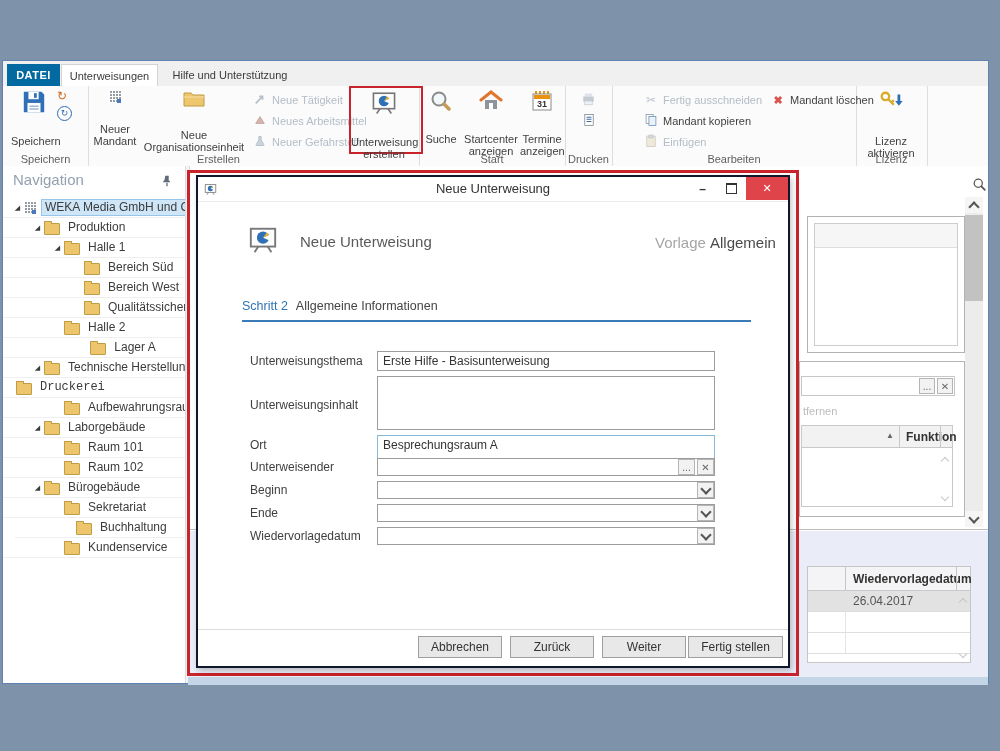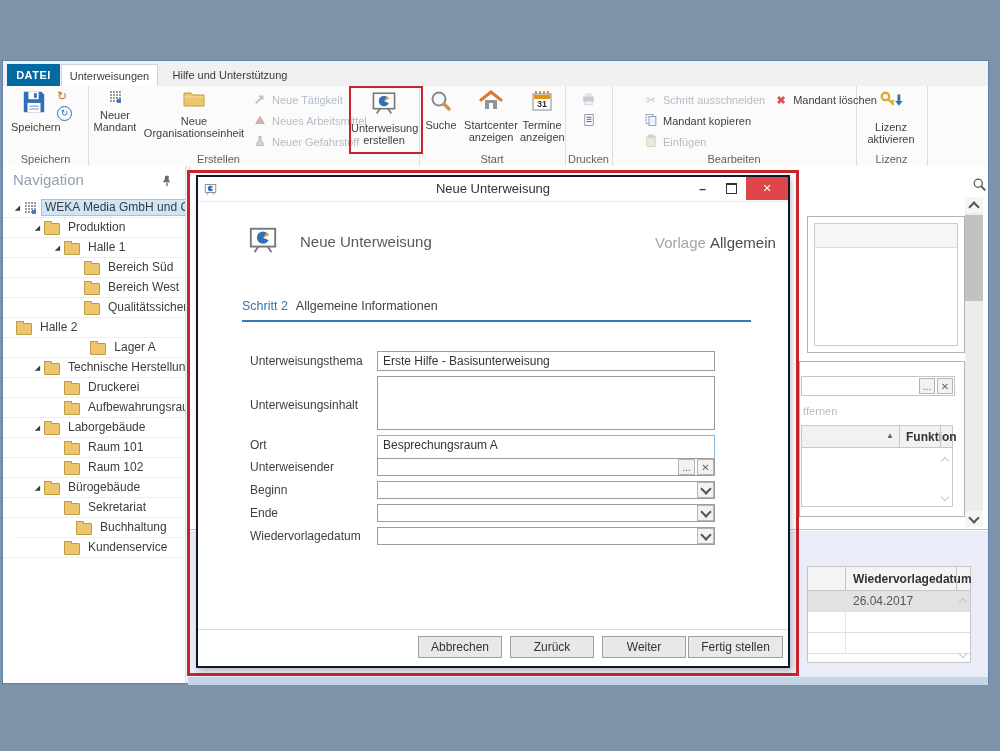--- a/index.html
+++ b/index.html
@@ -9,21 +9,21 @@
   .tabrow{position:absolute;left:0;top:0;right:0;height:25px;background:#f0f0f0;border-bottom:1px solid #d9d9d9}
   .tab{position:absolute;top:3px;height:22px;line-height:22px;text-align:center;font-size:11px;color:#3a3a3a;box-sizing:border-box}
   .tab-file{left:4px;width:53px;background:#0369a1;color:#fff;font-weight:bold;letter-spacing:.5px}
   .tab-active{left:58px;width:97px;background:#fff;border:1px solid #d3d3d3;border-bottom:none}
   .tab-help{left:156px;width:142px}
   
   .ribbon{position:absolute;left:0;top:25px;right:0;height:80px;background:#fbfbfb;border-bottom:1px solid #cfcfcf}
   .rgroup{position:absolute;top:0;bottom:0;border-right:1px solid #dedede}
   .glabel{position:absolute;bottom:1px;left:0;right:0;text-align:center;font-size:11px;color:#5f5f5f;white-space:nowrap}
   .bigbtn{position:absolute;top:3px;text-align:center;cursor:default}
-  .blabel{display:block;font-size:11px;color:#3f3f3f;line-height:12px;margin-top:2px}
+  .blabel{display:block;font-size:11px;color:#3f3f3f;line-height:12px;margin-top:16px}
   .smallbtn{display:flex;align-items:center;gap:5px;font-size:11px;color:#3f3f3f;height:17px;white-space:nowrap}
   .disabled{color:#b3bdc7}
   .minicon{width:14px;text-align:center;flex:none;line-height:12px}
   .redbox{position:absolute;border:2px solid #c9232b}
   
   .main{position:absolute;left:0;top:105px;right:0;bottom:0;background:#fff}
   .navpanel{position:absolute;left:0;top:0;width:182px;bottom:0;background:#fff}
   .navheader{position:absolute;left:0;top:0;right:0;height:28px}
   .navtitle{position:absolute;left:10px;top:5px;font-size:15px;color:#93a1af}
   .pin{position:absolute;right:12px;top:7px}
@@ -190,21 +190,21 @@
               <path d="M6.5 6 h7 M6.5 9 h7 M6.5 12 h7" stroke="#3c6ca8" stroke-width="1.5"></path>
             </svg>
         </div>
         <div class="glabel">Drucken</div>
       </div>
 
       <div class="rgroup" style="left:609px;width:244px">
         <div style="position:absolute;left:32px;top:5px;display:flex;gap:9px">
           <div class="smallbtn disabled">
             <span class="minicon" style="font-size:12px;color:#b7c1cb">✂</span>
-            <span>Schritt ausschneiden</span>
+            <span>Fertig ausschneiden</span>
           </div>
           <div class="smallbtn">
             <span class="minicon" style="font-size:11px;color:#d9534f;font-weight:bold">✖</span>
             <span>Mandant löschen</span>
           </div>
         </div>
         <div class="smallbtn" style="position:absolute;left:32px;top:26px">
           <span class="minicon"><svg viewBox="0 0 20 20" width="14" height="14">
                 <rect x="3" y="2" width="10" height="13" fill="#fff" stroke="#7b8a9a"></rect>
                 <rect x="7" y="5" width="10" height="13" fill="#eaf1f8" stroke="#5b87b8"></rect>
@@ -272,36 +272,36 @@
             <div class="tree-row" style="padding-left: 68px;">
               <span class="tw"></span>
               <span class="icon-folder"></span>
               <span class="tree-label">Bereich West</span>
             </div>
             <div class="tree-row" style="padding-left: 68px;">
               <span class="tw"></span>
               <span class="icon-folder"></span>
               <span class="tree-label">Qualitätssicher...</span>
             </div>
-            <div class="tree-row" style=" text-align: center;">
+            <div class="tree-row" style="padding-left: 48px; text-align: center;">
               <span class="tw"></span>
               <span class="icon-folder"></span>
               <span class="tree-label">Halle 2</span>
             </div>
             <div class="tree-row" style="padding-left: 48px; justify-content: center;">
               <span class="tw"></span>
               <span class="icon-folder"></span>
               <span class="tree-label">Lager A</span>
             </div>
             <div class="tree-row" style="padding-left: 28px;">
               <span class="tw">◢</span>
               <span class="icon-folder"></span>
               <span class="tree-label">Technische Herstellung</span>
             </div>
-            <div class="tree-row" style="padding-left: 48px;">
+            <div class="tree-row" style=" font-family: Liberation Mono, monospace;">
               <span class="tw"></span>
               <span class="icon-folder"></span>
               <span class="tree-label">Druckerei</span>
             </div>
             <div class="tree-row" style="padding-left: 48px;">
               <span class="tw"></span>
               <span class="icon-folder"></span>
               <span class="tree-label">Aufbewahrungsraum</span>
             </div>
             <div class="tree-row" style="padding-left: 28px;">

